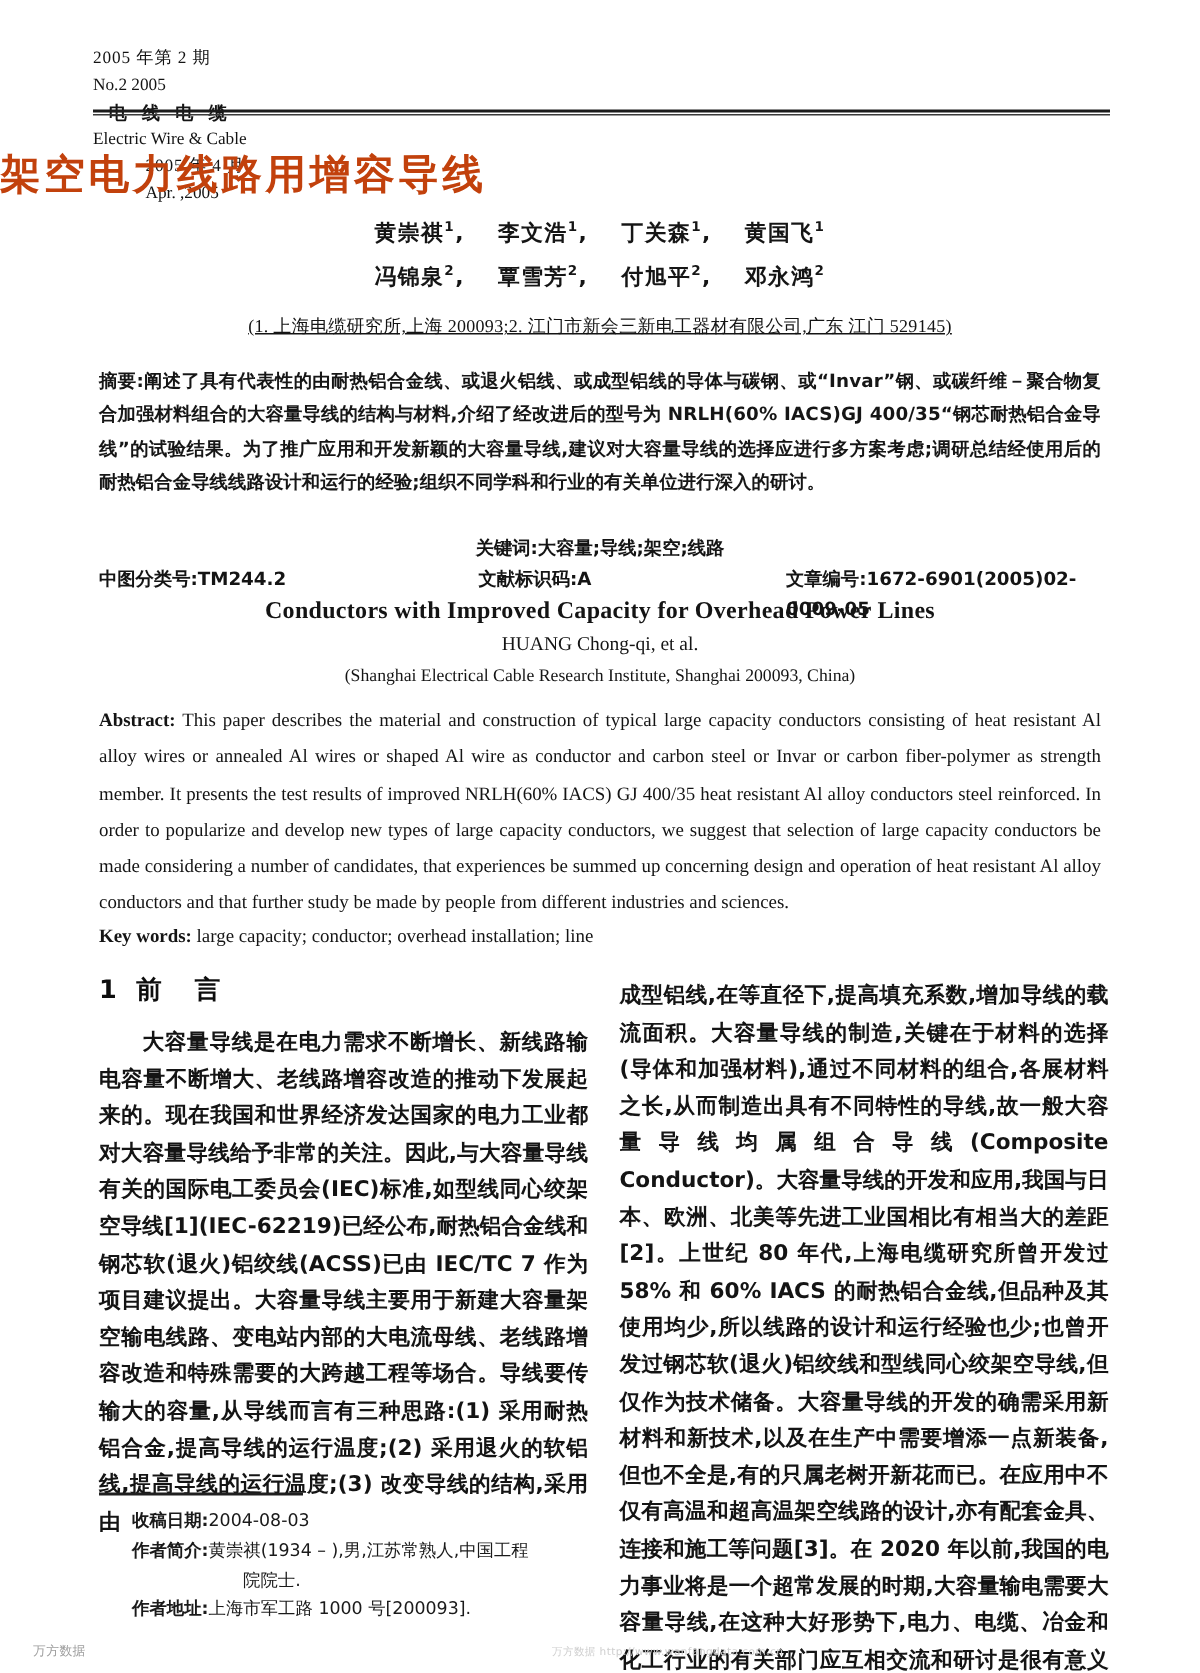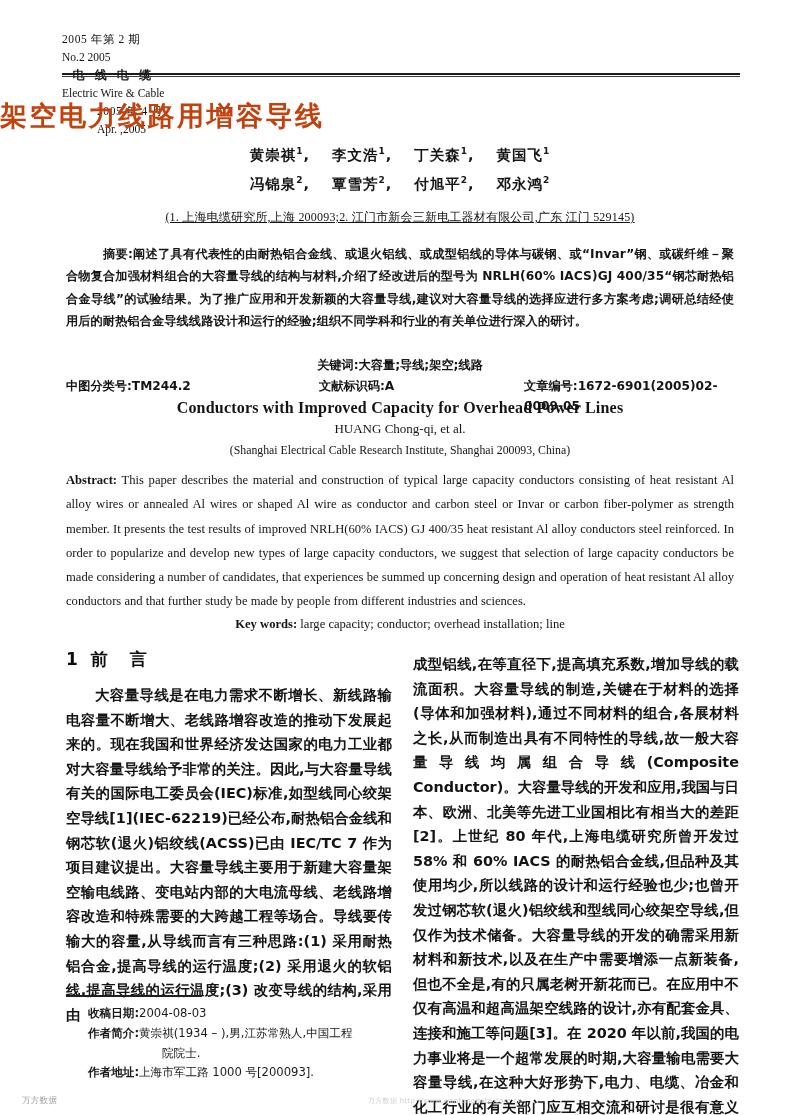--- a/index.html
+++ b/index.html
@@ -112,21 +112,21 @@
     width: 668px;
     font-family: "DejaVu Sans", "Liberation Sans", sans-serif;
     font-size: 12.2px;
     line-height: 22.4px;
     text-align: justify;
     text-justify: inter-character;
     letter-spacing: 0.1px;
     font-weight: 700;
     color: #161616;
   }
-  .zh-abs .lbl { font-weight: 700; margin-left: 37px; }
+  .zh-abs .lbl { font-weight: 700; }
   .zh-keywords {
     position: absolute;
     left: 66px;
     top: 355px;
     width: 668px;
     font-family: "DejaVu Sans", "Liberation Sans", sans-serif;
     font-size: 12.2px;
     font-weight: 700;
     line-height: 20px;
     text-align: center;
@@ -184,21 +184,20 @@
     text-align: justify;
   }
   .en-abs b { font-weight: 700; }
   .en-keywords {
     position: absolute;
     left: 66px;
     top: 614px;
     width: 668px;
     font-size: 12.6px;
     line-height: 20px;
-    text-align: center;
   }
   .en-keywords b { font-weight: 700; }
 
   
   .col {
     position: absolute;
     top: 648px;
     width: 326px;
   }
   .col.left  { left: 66px; }

